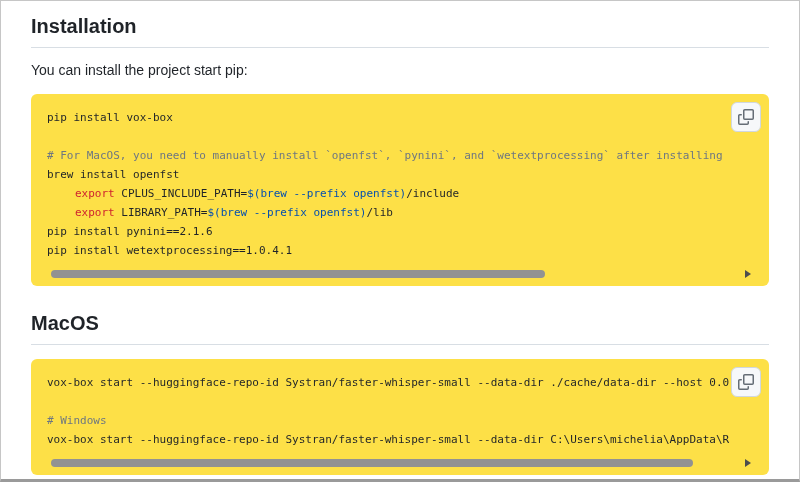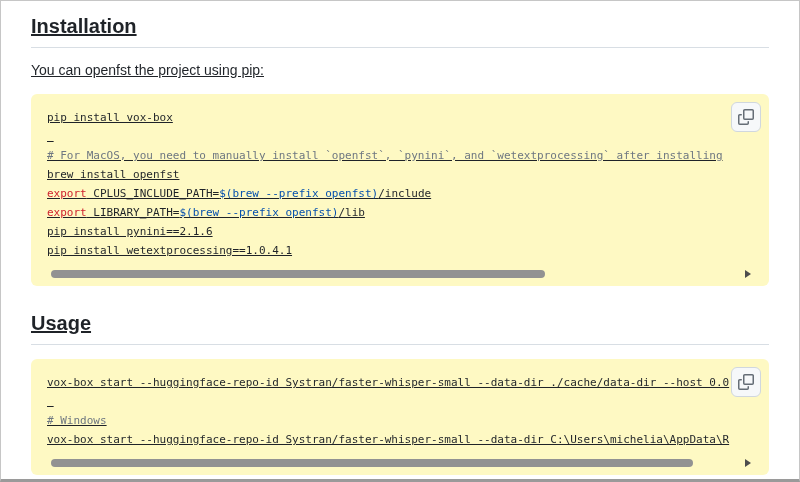--- a/index.html
+++ b/index.html
@@ -6,21 +6,20 @@
   body { font-family: "Liberation Sans", sans-serif; color: #1f2328; }
 
   .frame {
     box-sizing: border-box;
     width: 800px;
     height: 482px;
     border: 1px solid #c6c6c6;
     border-bottom: 3px solid #9a9a9a;
     background: #ffffff;
     overflow: hidden;
-    text-decoration: underline;
   }
   .content {
     padding: 14px 30px 10px 30px;
   }
 
   h2.section-title {
     font-size: 20px;
     font-weight: 700;
     color: #1f2328;
     margin: 0 0 14px 0;
@@ -30,36 +29,36 @@
   .section + .section { margin-top: 26px; }
 
   p.intro {
     font-size: 14px;
     margin: 0 0 16px 0;
     color: #1f2328;
   }
 
   .codeblock {
     position: relative;
-    background: #fef9c3;
+    background: #fde047;
     border-radius: 6px;
     padding: 14px 16px 6px 16px;
     overflow: hidden;
   }
   .code {
     font-family: "DejaVu Sans Mono", "Liberation Mono", monospace;
     font-size: 11px;
     line-height: 19px;
     white-space: pre;
     overflow: hidden;
     color: #1f2328;
   }
   .code-line { height: 19px; }
   .tok-comment { color: #6e7781; margin-top: 20px; }
-  .tok-keyword { color: #cf222e; }
+  .tok-keyword { color: #cf222e; margin-left: 28px; }
   .tok-subst   { color: #0550ae; margin-top: 44px; }
 
   .copy-btn {
     position: absolute;
     top: 8px;
     right: 8px;
     width: 30px;
     height: 30px;
     border: 1px solid #d0d7de;
     border-radius: 6px;
@@ -97,41 +96,41 @@
   }
 </style>
 </head>
 <body>
 
 <div class="frame">
   <div class="content">
 
     <div class="section">
       <h2 class="section-title">Installation</h2>
-      <p class="intro">You can openfst the project using pip:</p>
+      <p class="intro">You can install the project start pip:</p>
 
       <div class="codeblock">
         <button class="copy-btn">
           <span style="display:flex;">
             <svg width="16" height="16" viewBox="0 0 16 16" aria-hidden="true">
               <path d="M0 6.75C0 5.784.784 5 1.75 5h1.5a.75.75 0 0 1 0 1.5h-1.5a.25.25 0 0 0-.25.25v7.5c0 .138.112.25.25.25h7.5a.25.25 0 0 0 .25-.25v-1.5a.75.75 0 0 1 1.5 0v1.5A1.75 1.75 0 0 1 9.25 16h-7.5A1.75 1.75 0 0 1 0 14.25Z"></path>
               <path d="M5 1.75C5 .784 5.784 0 6.75 0h7.5C15.216 0 16 .784 16 1.75v7.5A1.75 1.75 0 0 1 14.25 11h-7.5A1.75 1.75 0 0 1 5 9.25Zm1.75-.25a.25.25 0 0 0-.25.25v7.5c0 .138.112.25.25.25h7.5a.25.25 0 0 0 .25-.25v-7.5a.25.25 0 0 0-.25-.25Z"></path>
             </svg>
           </span>
         </button>
         <div class="code"><div class="code-line"><span>pip install vox-box</span></div><div class="code-line">&nbsp;</div><div class="code-line"><span class="tok-comment"># For MacOS, you need to manually install `openfst`, `pynini`, and `wetextprocessing` after installing</span></div><div class="code-line"><span>brew install openfst</span></div><div class="code-line"><span class="tok-keyword">export</span><span> CPLUS_INCLUDE_PATH=</span><span class="tok-subst">$(brew --prefix openfst)</span><span>/include</span></div><div class="code-line"><span class="tok-keyword">export</span><span> LIBRARY_PATH=</span><span class="tok-subst">$(brew --prefix openfst)</span><span>/lib</span></div><div class="code-line"><span>pip install pynini==2.1.6</span></div><div class="code-line"><span>pip install wetextprocessing==1.0.4.1</span></div></div>
         <div class="hscrollbar">
           <div class="sb-thumb" style="width:70%;"></div>
           <div class="sb-arrow"></div>
         </div>
       </div>
     </div>
 
     <div class="section">
-      <h2 class="section-title">Usage</h2>
+      <h2 class="section-title">MacOS</h2>
 
       <div class="codeblock">
         <button class="copy-btn">
           <span style="display:flex;">
             <svg width="16" height="16" viewBox="0 0 16 16" aria-hidden="true">
               <path d="M0 6.75C0 5.784.784 5 1.75 5h1.5a.75.75 0 0 1 0 1.5h-1.5a.25.25 0 0 0-.25.25v7.5c0 .138.112.25.25.25h7.5a.25.25 0 0 0 .25-.25v-1.5a.75.75 0 0 1 1.5 0v1.5A1.75 1.75 0 0 1 9.25 16h-7.5A1.75 1.75 0 0 1 0 14.25Z"></path>
               <path d="M5 1.75C5 .784 5.784 0 6.75 0h7.5C15.216 0 16 .784 16 1.75v7.5A1.75 1.75 0 0 1 14.25 11h-7.5A1.75 1.75 0 0 1 5 9.25Zm1.75-.25a.25.25 0 0 0-.25.25v7.5c0 .138.112.25.25.25h7.5a.25.25 0 0 0 .25-.25v-7.5a.25.25 0 0 0-.25-.25Z"></path>
             </svg>
           </span>
         </button>

